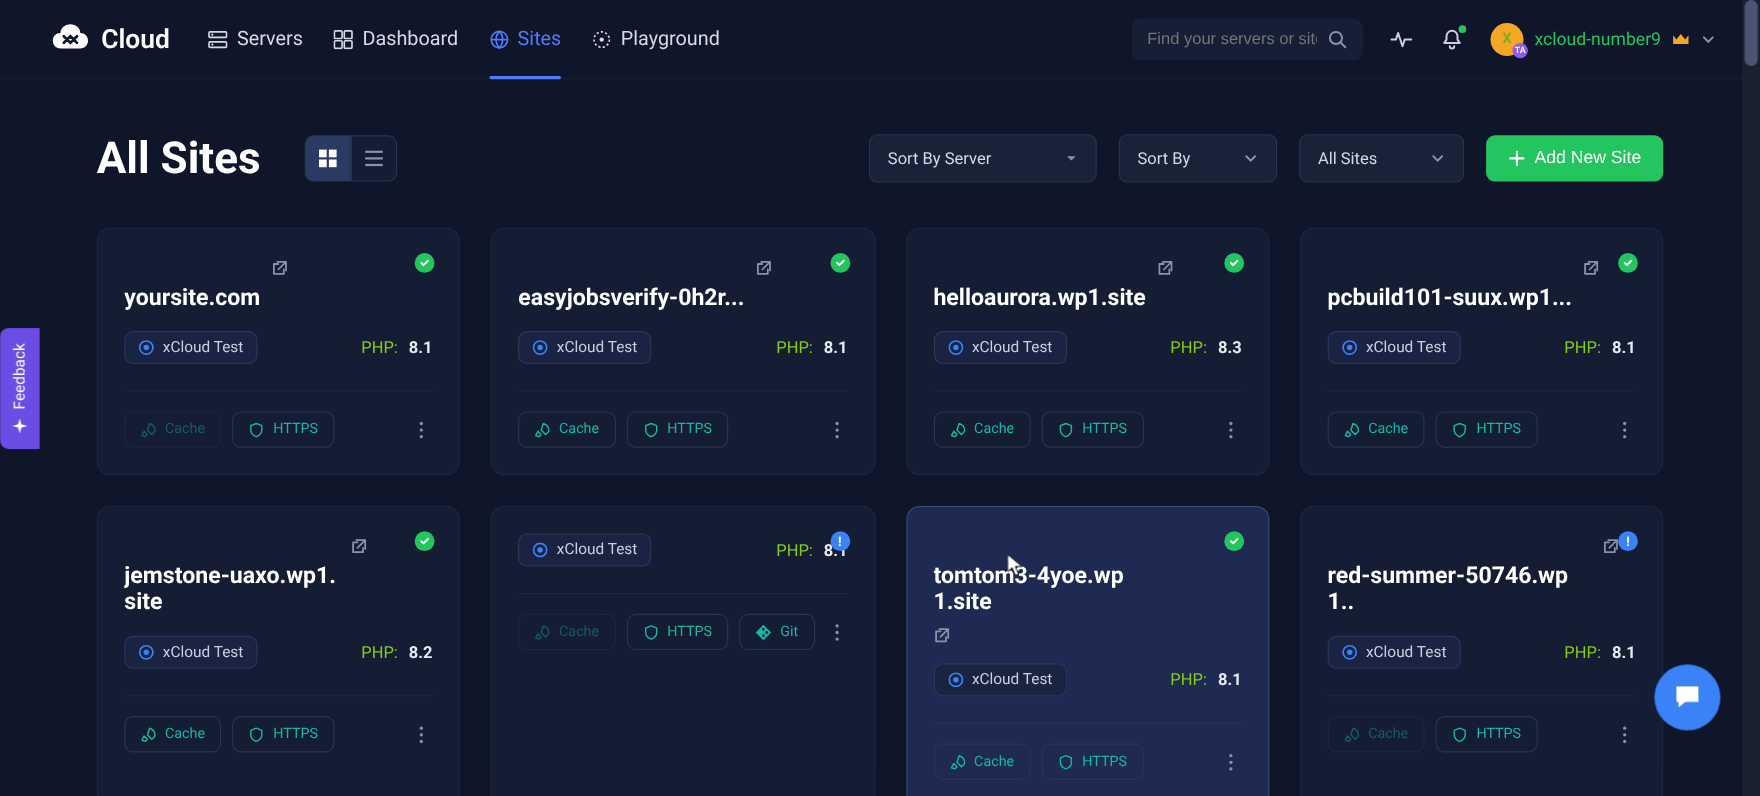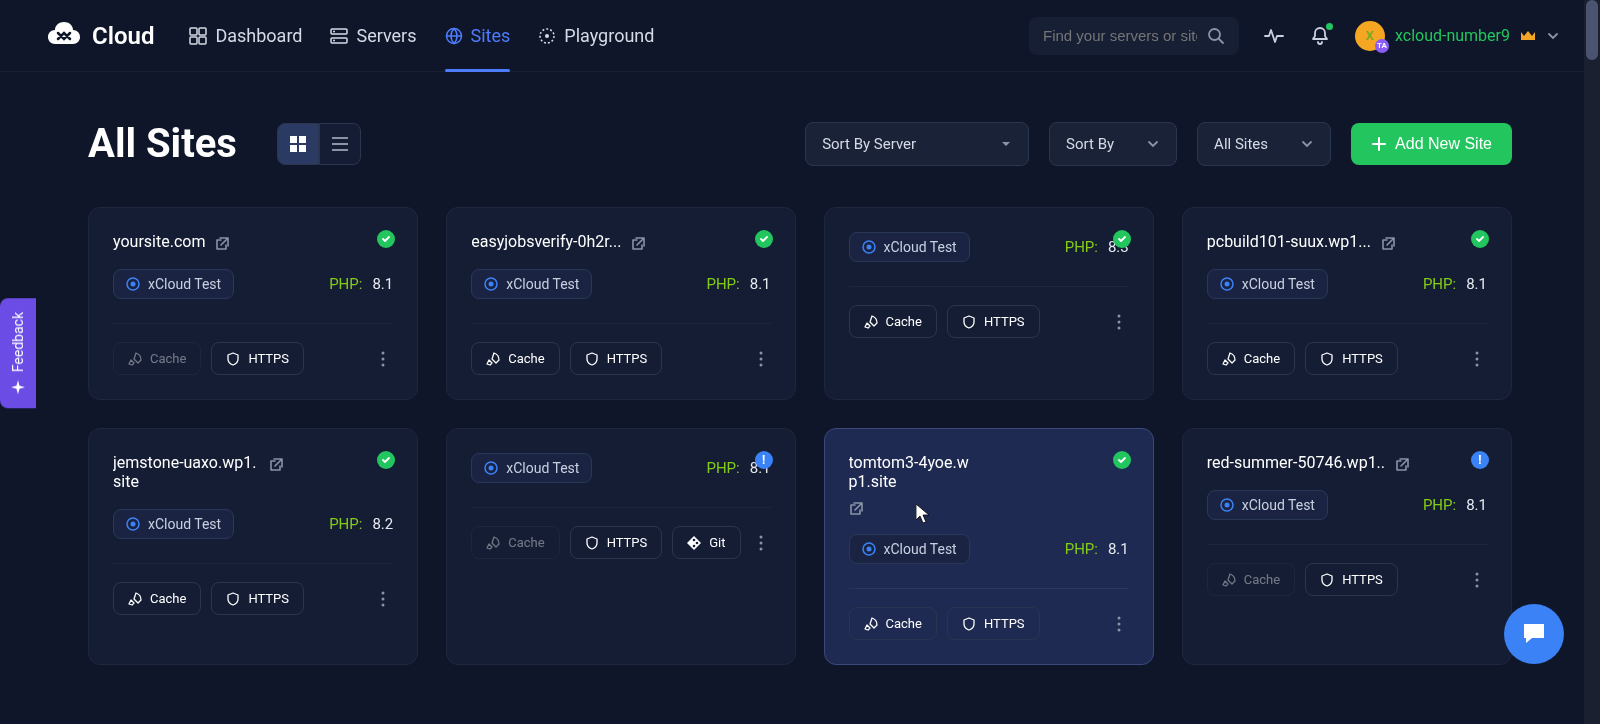--- a/index.html
+++ b/index.html
@@ -77,75 +77,75 @@
   width: 42px; height: 42px; border: 1px solid #2a3550; background: #151d34;
   display: flex; align-items: center; justify-content: center; cursor: pointer;
   color: #8b93a7;
 }
 .view-btn:first-child { border-radius: 8px 0 0 8px; }
 .view-btn:last-child { border-radius: 0 8px 8px 0; }
 .view-btn.active { background: #2b3a63; color: #fff; }
 .spacer { flex: 1; }
 .dropdown {
   background: #1a2238; border: 1px solid #2a3550; border-radius: 8px;
-  padding: 12px 16px; display: flex; align-items: center; gap: 32px;
+  padding: 12px 16px; display: flex; align-items: center; gap: 48px;
   color: #d5dae5; font-size: 15px; cursor: pointer;
 }
-.dropdown.sort-server { gap: 84px; }
+.dropdown.sort-server { gap: 67px; }
 .dropdown .chev { color: #8b93a7; }
 .add-btn {
   background: #22c55e; color: #fff; border: none; border-radius: 8px;
   padding: 12px 20px; font-size: 16px; font-weight: 500; cursor: pointer;
   display: flex; align-items: center; gap: 8px;
 }
 
 
 .grid {
   display: grid; grid-template-columns: repeat(4, 1fr); gap: 28px;
 }
 .card {
   background: #151d34; border: 1px solid #1e2740; border-radius: 12px;
   padding: 24px; position: relative;
 }
 .card.hover {
   background: #1e2a52; border-color: #3a4a7a;
 }
 .card-title-row { display: flex; align-items: flex-start; gap: 10px; margin-bottom: 18px; }
 .card-title {
-  font-size: 16px; font-weight: 400; color: #fff; word-break: break-all;
-  max-width: calc(100% - 40px); overflow: hidden; text-overflow: ellipsis;
+  font-size: 21px; font-weight: 700; color: #fff; word-break: break-all;
+  max-width: calc(100% - 40px); overflow: hidden; text-overflow: ellipsis; margin-top: 27px;
 }
 .ext-icon { color: #8b93a7; flex-shrink: 0; margin-top: 4px; }
 .status-icon { position: absolute; top: 22px; right: 22px; }
 .status-ok { width: 18px; height: 18px; background: #22c55e; border-radius: 50%;
   display: flex; align-items: center; justify-content: center; }
 .status-warn { width: 18px; height: 18px; background: #3b82f6; border-radius: 50%;
   display: flex; align-items: center; justify-content: center; color:#fff; font-size:12px; font-weight:700;}
 .card-meta {
   display: flex; align-items: center; justify-content: space-between;
   margin-bottom: 24px;
 }
 .server-pill {
   background: #1a2442; border: 1px solid #2a3858; border-radius: 8px;
   padding: 6px 12px; display: flex; align-items: center; gap: 8px;
   font-size: 14px; color: #c9d0e0;
 }
 .server-pill .dot { width: 14px; height: 14px; }
 .php-info { display: flex; gap: 10px; font-size: 15px; }
 .php-label { color: #84cc16; }
-.php-ver { color: #e5e9f0; }
+.php-ver { color: #e5e9f0; font-weight: bold; }
 .card-actions {
   display: flex; align-items: center; gap: 10px;
   border-top: 1px solid #1e2740; padding-top: 18px;
 }
 .card.hover .card-actions { border-top-color: #2a3858; }
 .action-pill {
   border: 1px solid #2a3550; border-radius: 8px; padding: 8px 14px;
   display: flex; align-items: center; gap: 8px; font-size: 13px;
-  color: #ffffff; cursor: pointer;
+  color: #14b8a6; cursor: pointer;
 }
 .action-pill.faded { opacity: 0.4; }
 .card-menu { margin-left: auto; color: #8b93a7; cursor: pointer; padding: 4px 8px; }
 
 
 .feedback-tab {
   position: fixed; left: 0; top: 298px; background: #6b4de6; color: #fff;
   writing-mode: vertical-rl; transform: rotate(180deg);
   padding: 14px 10px; border-radius: 0 8px 8px 0; font-size: 14px;
   display: flex; align-items: center; gap: 8px; cursor: pointer;
@@ -183,38 +183,38 @@
     <svg class="logo-mark" viewBox="0 0 40 36">
       <path d="M20 4c5 0 9 3.5 9 8 4 0 7 3 7 7s-3 7-7 7H11c-4 0-7-3-7-7s3-7 7-7c0-4.5 4-8 9-8z" fill="#fff"></path>
       <path d="M14 15l6 6 6-6M14 21l6-6 6 6" stroke="#0f1629" stroke-width="2.5" fill="none" stroke-linecap="round"></path>
     </svg>
     <span class="logo-text">Cloud</span>
   </div>
   <div class="nav">
     <div class="nav-item">
       <span class="nav-icon">
         <svg width="18" height="18" viewBox="0 0 18 18">
+            <rect x="1" y="2" width="16" height="5" rx="1" stroke="currentColor" fill="none" stroke-width="1.5"></rect>
+            <rect x="1" y="11" width="16" height="5" rx="1" stroke="currentColor" fill="none" stroke-width="1.5"></rect>
+            <circle cx="4" cy="4.5" r="1" fill="currentColor"></circle>
+            <circle cx="4" cy="13.5" r="1" fill="currentColor"></circle>
+          </svg>
+      </span>
+      <span>Servers</span>
+    </div>
+    <div class="nav-item">
+      <span class="nav-icon">
+        <svg width="18" height="18" viewBox="0 0 18 18">
             <rect x="1" y="1" width="7" height="7" rx="1" stroke="currentColor" fill="none" stroke-width="1.5"></rect>
             <rect x="10" y="1" width="7" height="7" rx="1" stroke="currentColor" fill="none" stroke-width="1.5"></rect>
             <rect x="1" y="10" width="7" height="7" rx="1" stroke="currentColor" fill="none" stroke-width="1.5"></rect>
             <rect x="10" y="10" width="7" height="7" rx="1" stroke="currentColor" fill="none" stroke-width="1.5"></rect>
           </svg>
       </span>
       <span>Dashboard</span>
-    </div>
-    <div class="nav-item">
-      <span class="nav-icon">
-        <svg width="18" height="18" viewBox="0 0 18 18">
-            <rect x="1" y="2" width="16" height="5" rx="1" stroke="currentColor" fill="none" stroke-width="1.5"></rect>
-            <rect x="1" y="11" width="16" height="5" rx="1" stroke="currentColor" fill="none" stroke-width="1.5"></rect>
-            <circle cx="4" cy="4.5" r="1" fill="currentColor"></circle>
-            <circle cx="4" cy="13.5" r="1" fill="currentColor"></circle>
-          </svg>
-      </span>
-      <span>Servers</span>
     </div>
     <div class="nav-item active">
       <span class="nav-icon">
         <svg width="18" height="18" viewBox="0 0 18 18">
             <circle cx="9" cy="9" r="7.5" stroke="currentColor" fill="none" stroke-width="1.5"></circle>
             <path d="M1.5 9h15M9 1.5c2 2 3 4.5 3 7.5s-1 5.5-3 7.5c-2-2-3-4.5-3-7.5s1-5.5 3-7.5z" stroke="currentColor" fill="none" stroke-width="1.5"></path>
           </svg>
       </span>
       <span>Sites</span>
     </div>
@@ -433,20 +433,28 @@
       <div class="card-menu">
             <svg width="4" height="16" viewBox="0 0 4 16">
               <circle cx="2" cy="2" r="1.5" fill="currentColor"></circle>
               <circle cx="2" cy="8" r="1.5" fill="currentColor"></circle>
               <circle cx="2" cy="14" r="1.5" fill="currentColor"></circle>
             </svg>
           </div>
     </div>
   </div>
       <div class="card">
+    <div class="card-title-row">
+      <span class="card-title">helloaurora.wp1.site</span>
+          <span class="ext-icon">
+            <svg width="15" height="15" viewBox="0 0 15 15">
+              <path d="M5 2h8v8M13 2L6 9M11 9v4H2V4h4" stroke="currentColor" fill="none" stroke-width="1.6" stroke-linecap="round" stroke-linejoin="round"></path>
+            </svg>
+          </span>
+    </div>
     <div class="status-icon">
           <div class="status-ok">
             <svg width="10" height="10" viewBox="0 0 10 10">
               <path d="M2 5l2 2 4-4" stroke="#fff" stroke-width="1.8" fill="none" stroke-linecap="round" stroke-linejoin="round"></path>
             </svg>
           </div>
         </div>
     <div class="card-meta">
       <div class="server-pill">
         <span>

